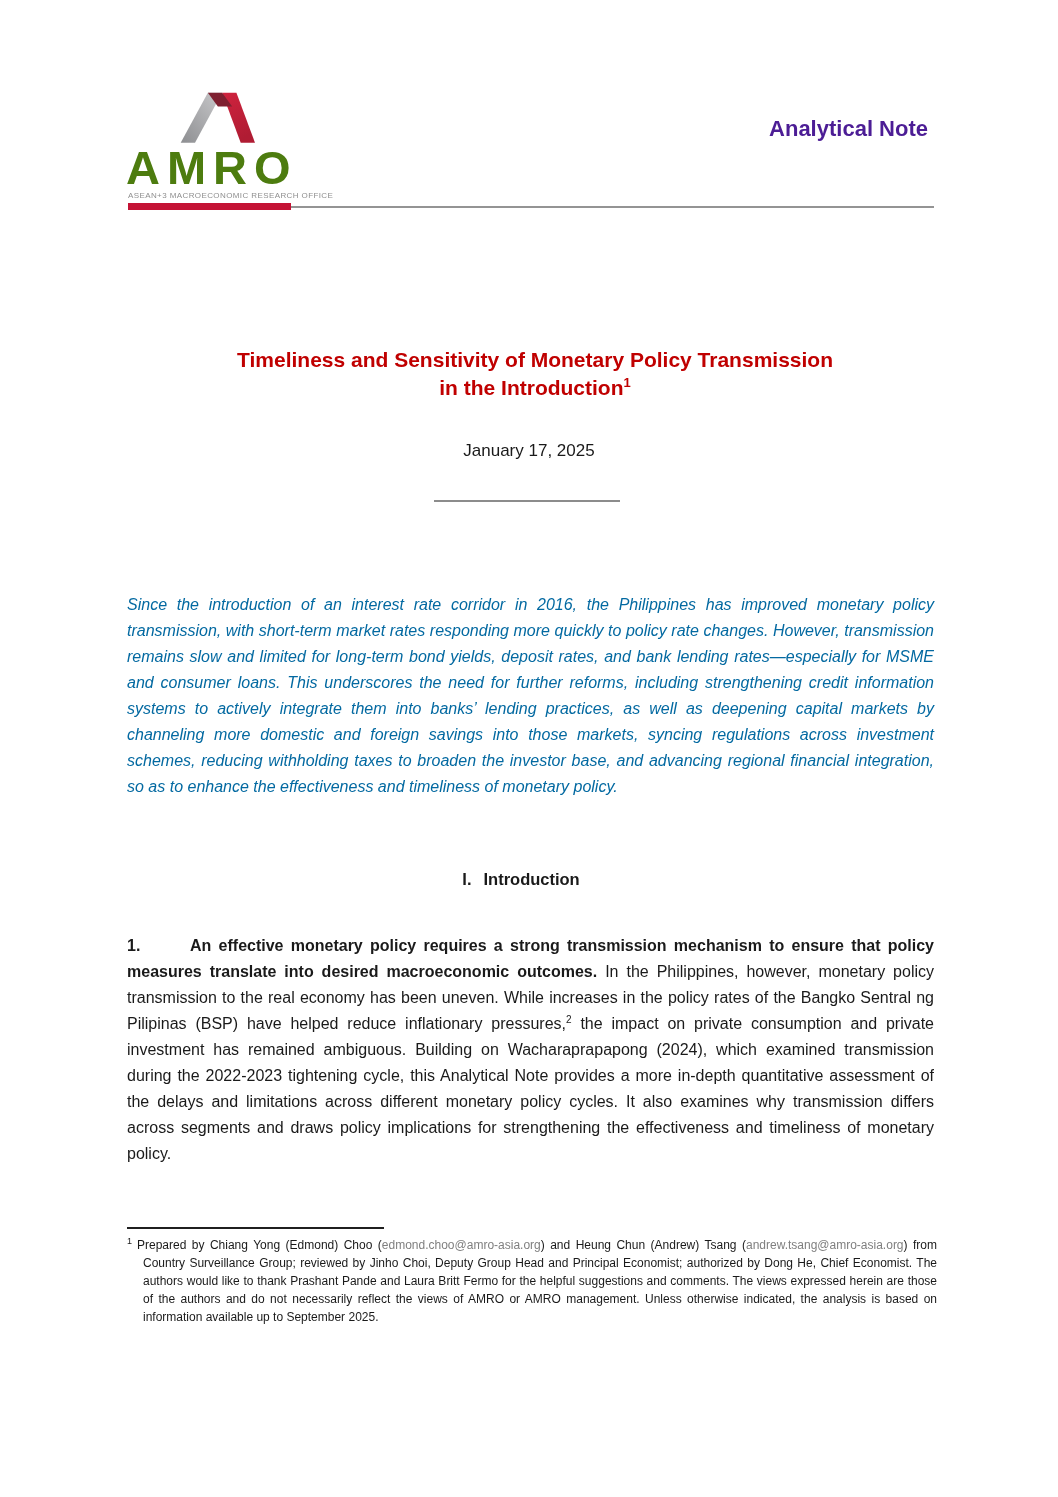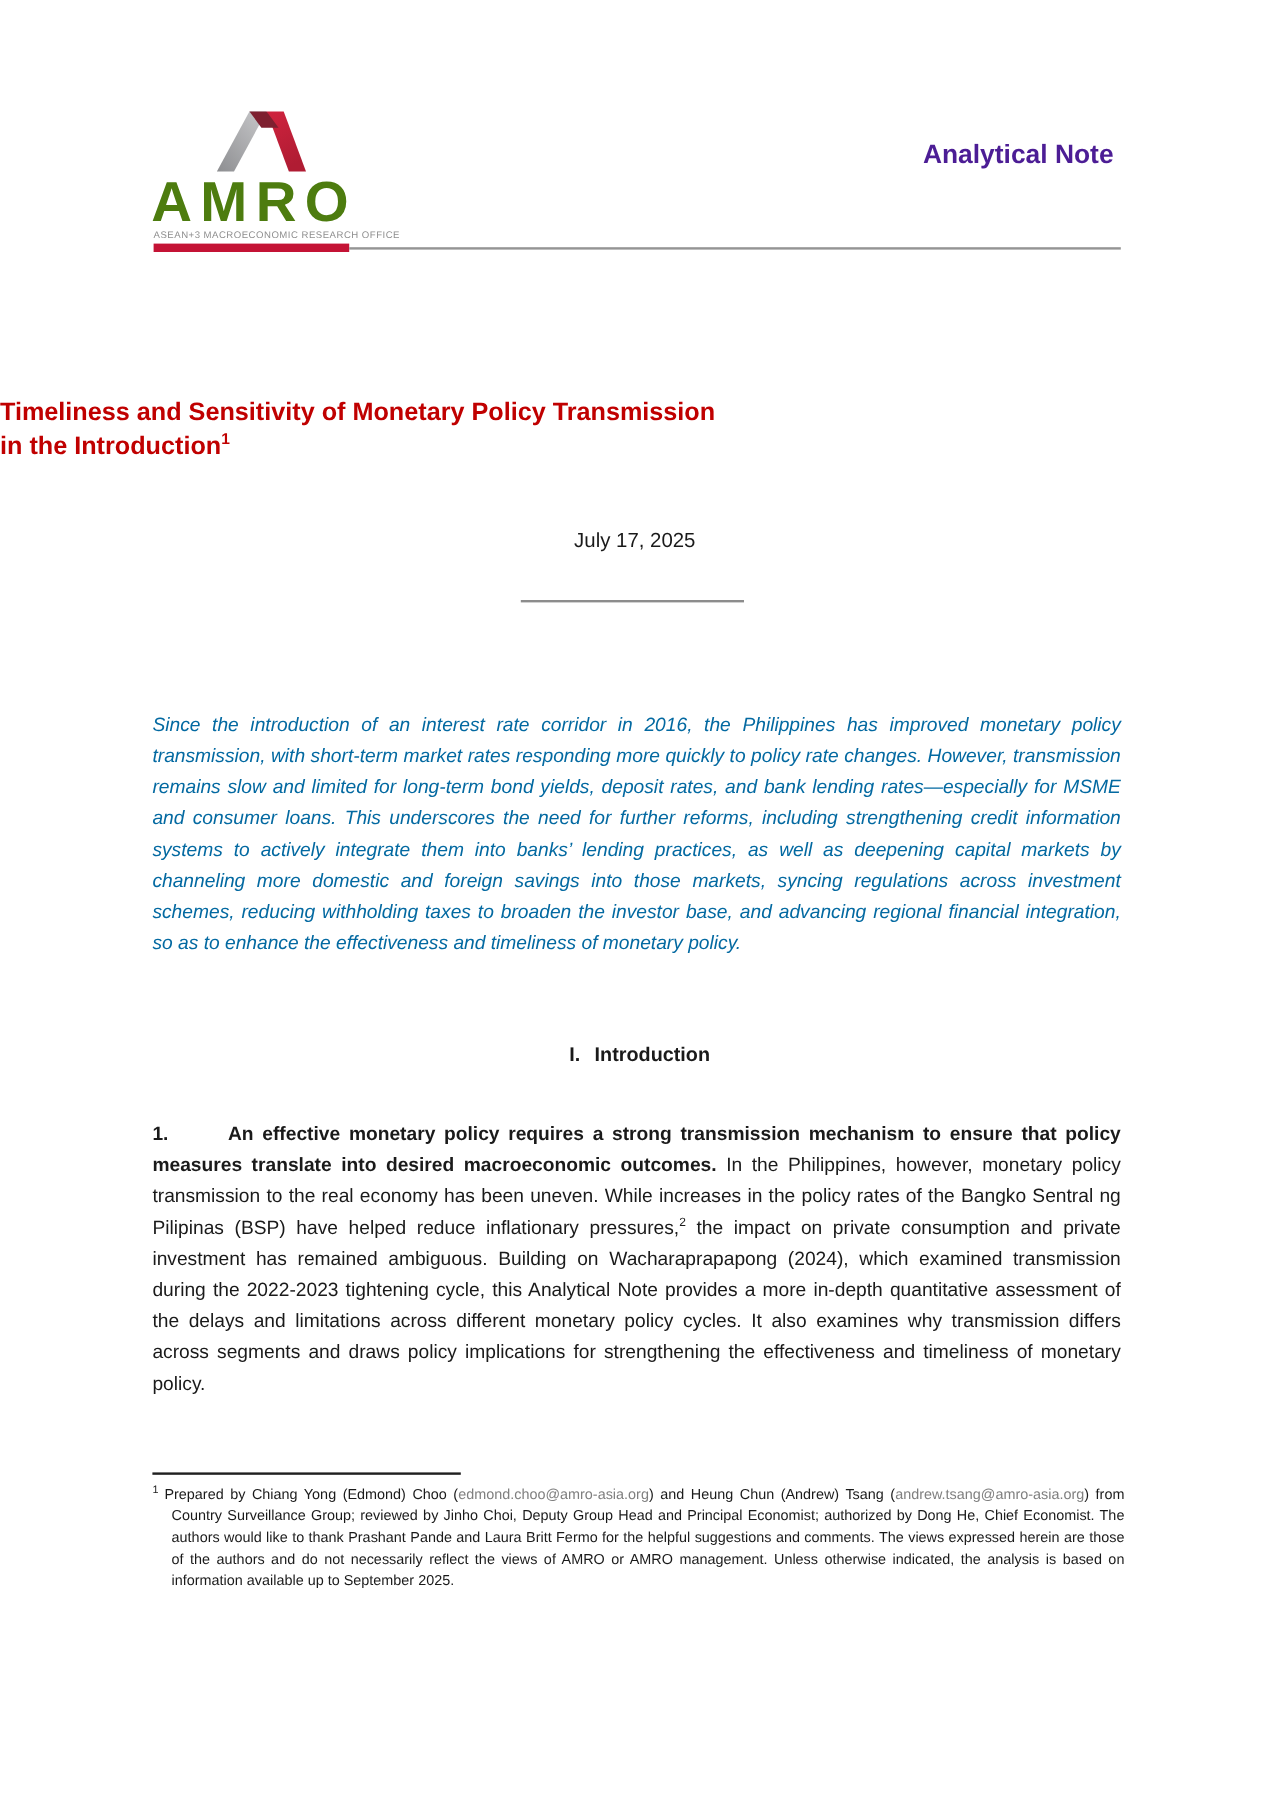--- a/index.html
+++ b/index.html
@@ -18,38 +18,38 @@
     font-size:8px; letter-spacing:0.4px; color:#8f8f8f; white-space:nowrap;
   }
   .doc-type{
     position:absolute; top:116px; right:130px;
     font-size:22px; font-weight:bold; color:#4c1d95;
   }
   .rule-red{position:absolute; left:128px; top:203px; width:163px; height:7px; background:#c41335;}
   .rule-gray{position:absolute; left:291px; top:206px; width:643px; height:2px; background:#949494;}
   
   .title{
-    position:absolute; left:0; top:330px; width:1038px; 
-    color:#c00000; font-size:21px; font-weight:bold; line-height:28px; margin:0;
+    position:absolute; left:0; top:330px; width:1038px; text-align:center;
+    color:#c00000; font-size:21px; font-weight:bold; line-height:28px; margin:16px;
   }
   .title sup{font-size:13px; line-height:0;}
   .date{
     position:absolute; left:0; top:441px; width:1058px; text-align:center;
     font-size:17px; color:#1a1a1a;
   }
   .date-divider{position:absolute; left:434px; top:500px; width:186px; height:2px; background:#8c8c8c;}
   
   .abstract{
     position:absolute; left:127px; top:592px; width:807px;
     font-style:italic; font-size:16px; line-height:26px; text-align:justify; color:#0369a1;
   }
   
   .section-heading{
     position:absolute; left:0; top:870px; width:1042px; text-align:center;
-    font-size:16.5px; font-weight:bold; color:#1a1a1a;padding-left:12px;
+    font-size:16.5px; font-weight:bold; color:#1a1a1a;
   }
   .sec-label{margin-left:12px;}
   .para1{
     position:absolute; left:127px; top:917px; width:807px;
     font-size:16px; line-height:26px; text-align:justify; color:#1a1a1a;
   }
   .para-num{display:inline-block; width:63px; font-weight:bold;}
   .para1 sup{font-size:10px; line-height:0;}
   
   .footnote-divider{position:absolute; left:127px; top:1227px; width:257px; height:0; border-top:2px solid #1f1f1f;}
@@ -81,21 +81,21 @@
     <polygon points="66,8 86,8 112,78 92,78" fill="url(#gRed)"></polygon>
     <polygon points="46,8 66,8 80,27 60,27" fill="#7e2030"></polygon>
   </svg>
   <div class="logo-wordmark">AMRO</div>
   <div class="logo-tagline">ASEAN+3 MACROECONOMIC RESEARCH OFFICE</div>
   <div class="doc-type">Analytical Note</div>
   <div class="rule-red"></div>
   <div class="rule-gray"></div>
 
   <h1 class="title"><span>Timeliness and Sensitivity of Monetary Policy Transmission</span><br><span>in the Introduction</span><sup>1</sup></h1>
-  <div class="date">July 17, 2025</div>
+  <div class="date">January 17, 2025</div>
   <div class="date-divider"></div>
 
   <div class="abstract">Since the introduction of an interest rate corridor in 2016, the Philippines has improved monetary policy transmission, with short-term market rates responding more quickly to policy rate changes. However, transmission remains slow and limited for long-term bond yields, deposit rates, and bank lending rates—especially for MSME and consumer loans. This underscores the need for further reforms, including strengthening credit information systems to actively integrate them into banks’ lending practices, as well as deepening capital markets by channeling more domestic and foreign savings into those markets, syncing regulations across investment schemes, reducing withholding taxes to broaden the investor base, and advancing regional financial integration, so as to enhance the effectiveness and timeliness of monetary policy.</div>
 
   <div class="section-heading"><span class="sec-num">I.</span><span class="sec-label">Introduction</span></div>
 
   <p class="para1"><span class="para-num">1.</span><b>An effective monetary policy requires a strong transmission mechanism to ensure that policy measures translate into desired macroeconomic outcomes.</b><span> In the Philippines, however, monetary policy transmission to the real economy has been uneven. While increases in the policy rates of the Bangko Sentral ng Pilipinas (BSP) have helped reduce inflationary pressures,</span><sup>2</sup><span> the impact on private consumption and private investment has remained ambiguous. Building on Wacharaprapapong (2024), which examined transmission during the 2022-2023 tightening cycle, this Analytical Note provides a more in-depth quantitative assessment of the delays and limitations across different monetary policy cycles. It also examines why transmission differs across segments and draws policy implications for strengthening the effectiveness and timeliness of monetary policy.</span></p>
 
   <div class="footnote-divider"></div>
   <div class="footnotes">

